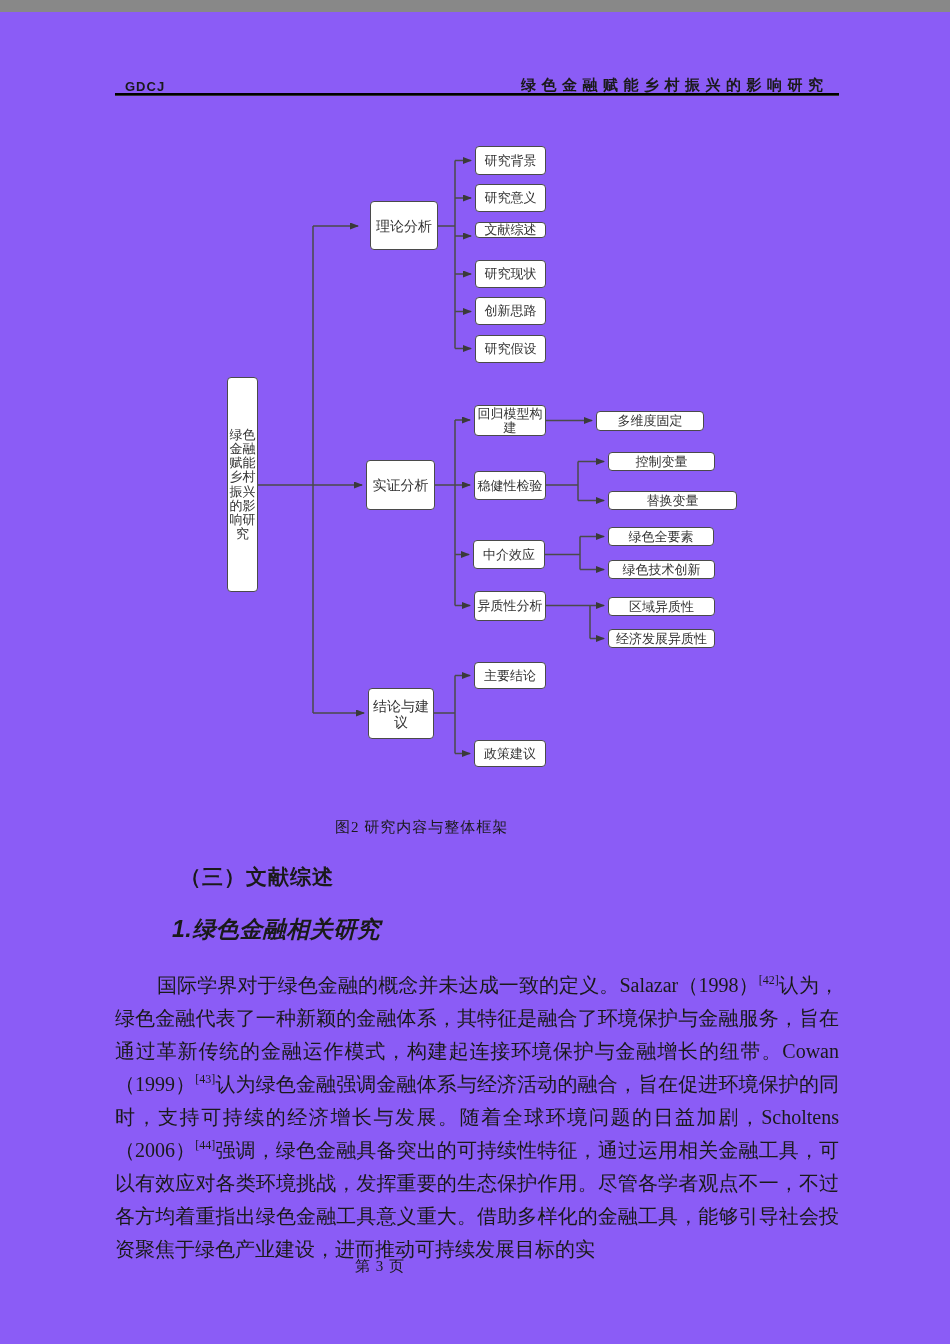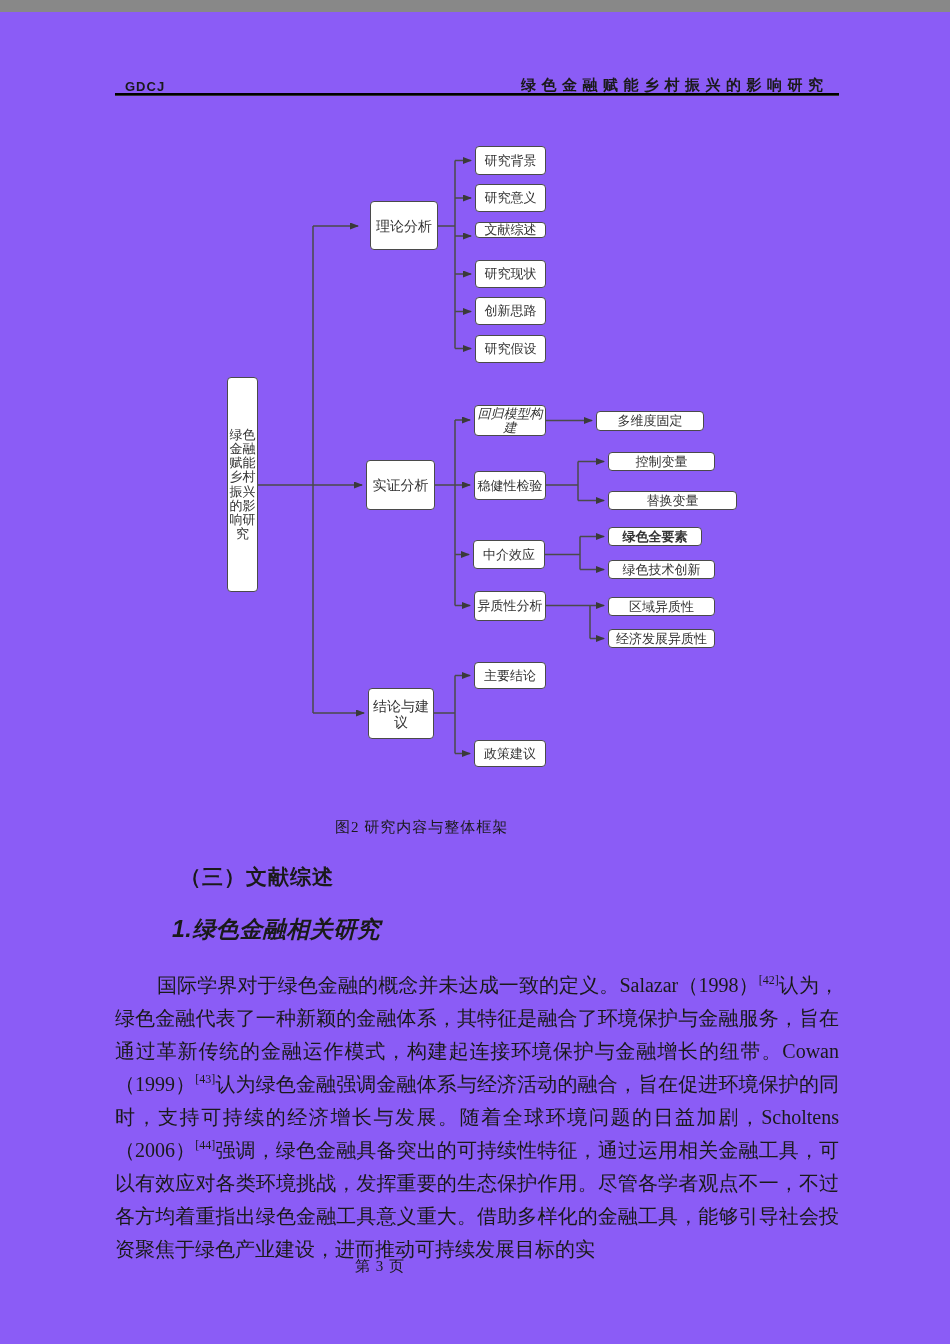--- a/index.html
+++ b/index.html
@@ -103,29 +103,29 @@
     <div class="node node-l1" style="left:366px;top:448px;width:69px;height:50px;">实证分析</div>
     <div class="node node-l1" style="left:368px;top:676px;width:66px;height:51px;">结论与建议</div>
 
     <div class="node" style="left:475px;top:134px;width:71px;height:29px;">研究背景</div>
     <div class="node" style="left:475px;top:172px;width:71px;height:28px;">研究意义</div>
     <div class="node" style="left:475px;top:210px;width:71px;height:16px;">文献综述</div>
     <div class="node" style="left:475px;top:248px;width:71px;height:28px;">研究现状</div>
     <div class="node" style="left:475px;top:285px;width:71px;height:28px;">创新思路</div>
     <div class="node" style="left:475px;top:323px;width:71px;height:28px;">研究假设</div>
 
-    <div class="node" style="left:474px;top:393px;width:72px;height:31px;font-style:italic;">回归模型构建</div>
+    <div class="node" style="left:474px;top:393px;width:72px;height:31px;">回归模型构建</div>
     <div class="node" style="left:474px;top:459px;width:72px;height:29px;">稳健性检验</div>
     <div class="node" style="left:473px;top:528px;width:72px;height:29px;">中介效应</div>
     <div class="node" style="left:474px;top:579px;width:72px;height:30px;">异质性分析</div>
 
     <div class="node" style="left:596px;top:399px;width:108px;height:20px;">多维度固定</div>
     <div class="node" style="left:608px;top:440px;width:107px;height:19px;">控制变量</div>
     <div class="node" style="left:608px;top:479px;width:129px;height:19px;">替换变量</div>
-    <div class="node" style="left:608px;top:515px;width:94px;height:19px;font-weight:bold;">绿色全要素</div>
+    <div class="node" style="left:608px;top:515px;width:106px;height:19px;">绿色全要素</div>
     <div class="node" style="left:608px;top:548px;width:107px;height:19px;">绿色技术创新</div>
     <div class="node" style="left:608px;top:585px;width:107px;height:19px;">区域异质性</div>
     <div class="node" style="left:608px;top:617px;width:107px;height:19px;">经济发展异质性</div>
 
     <div class="node" style="left:474px;top:650px;width:72px;height:27px;">主要结论</div>
     <div class="node" style="left:474px;top:728px;width:72px;height:27px;">政策建议</div>
   </div>
 
   <div class="fig-caption">图2 研究内容与整体框架</div>
 

